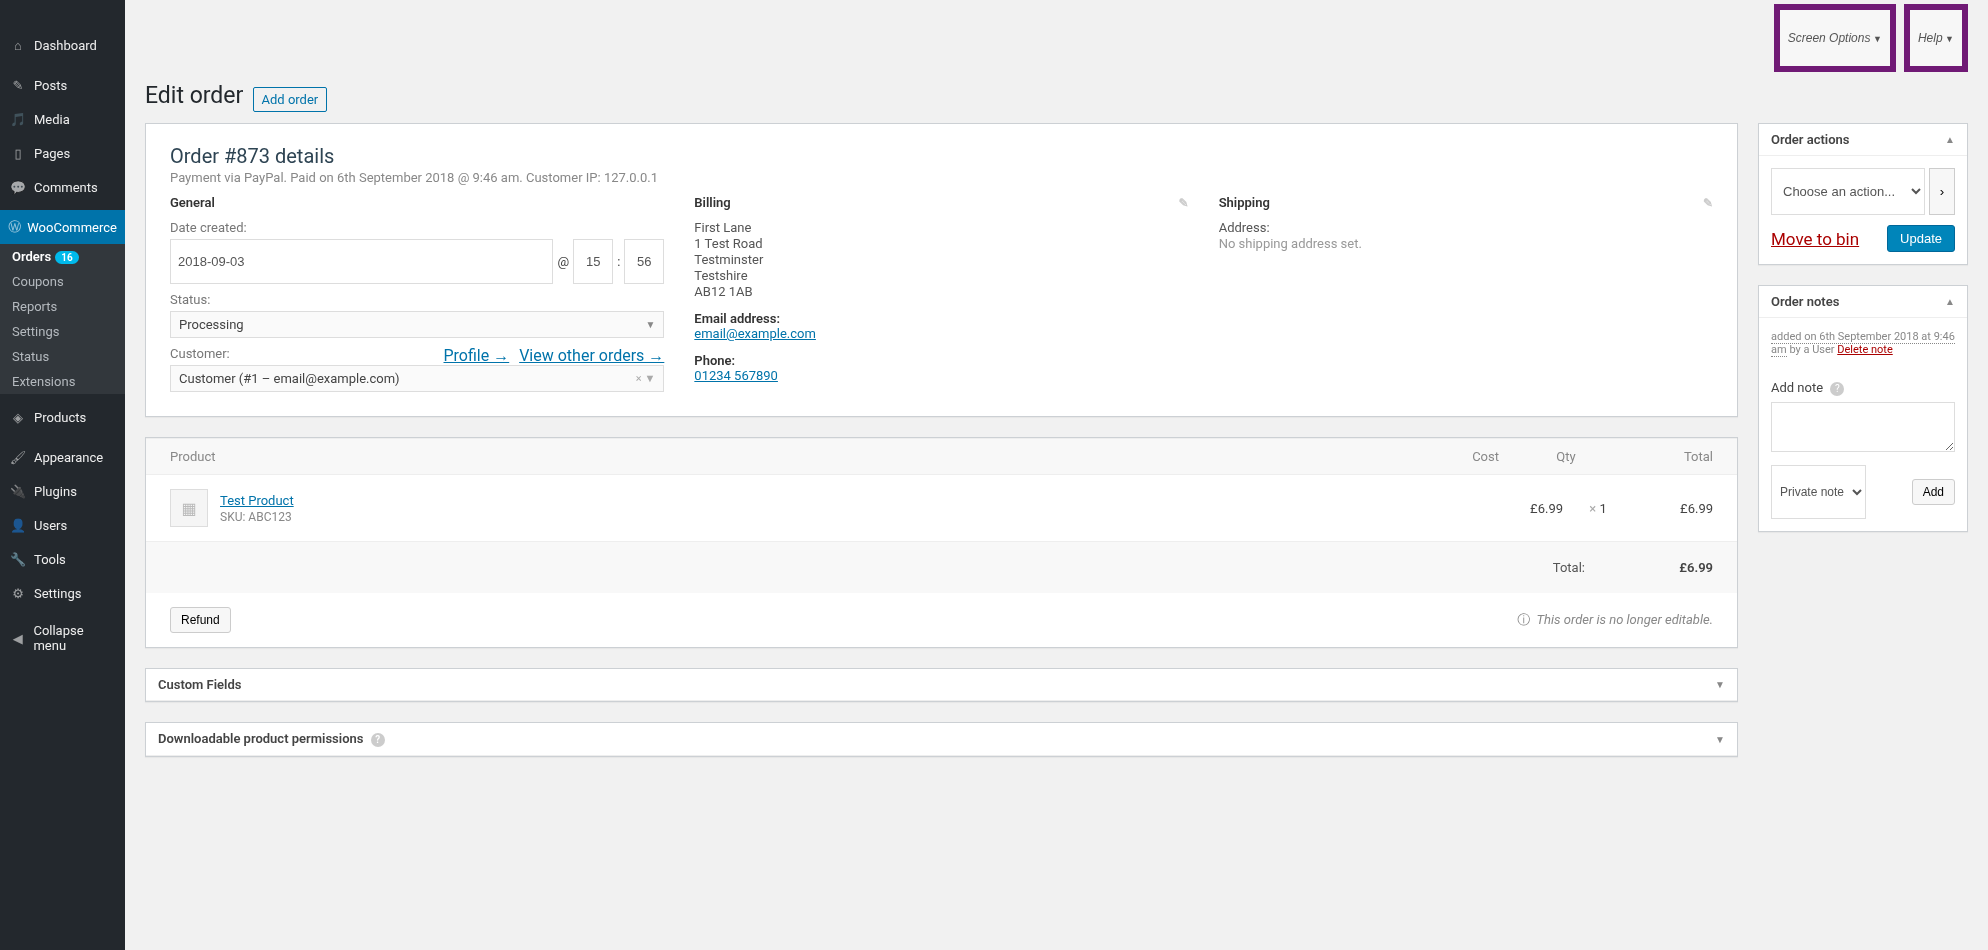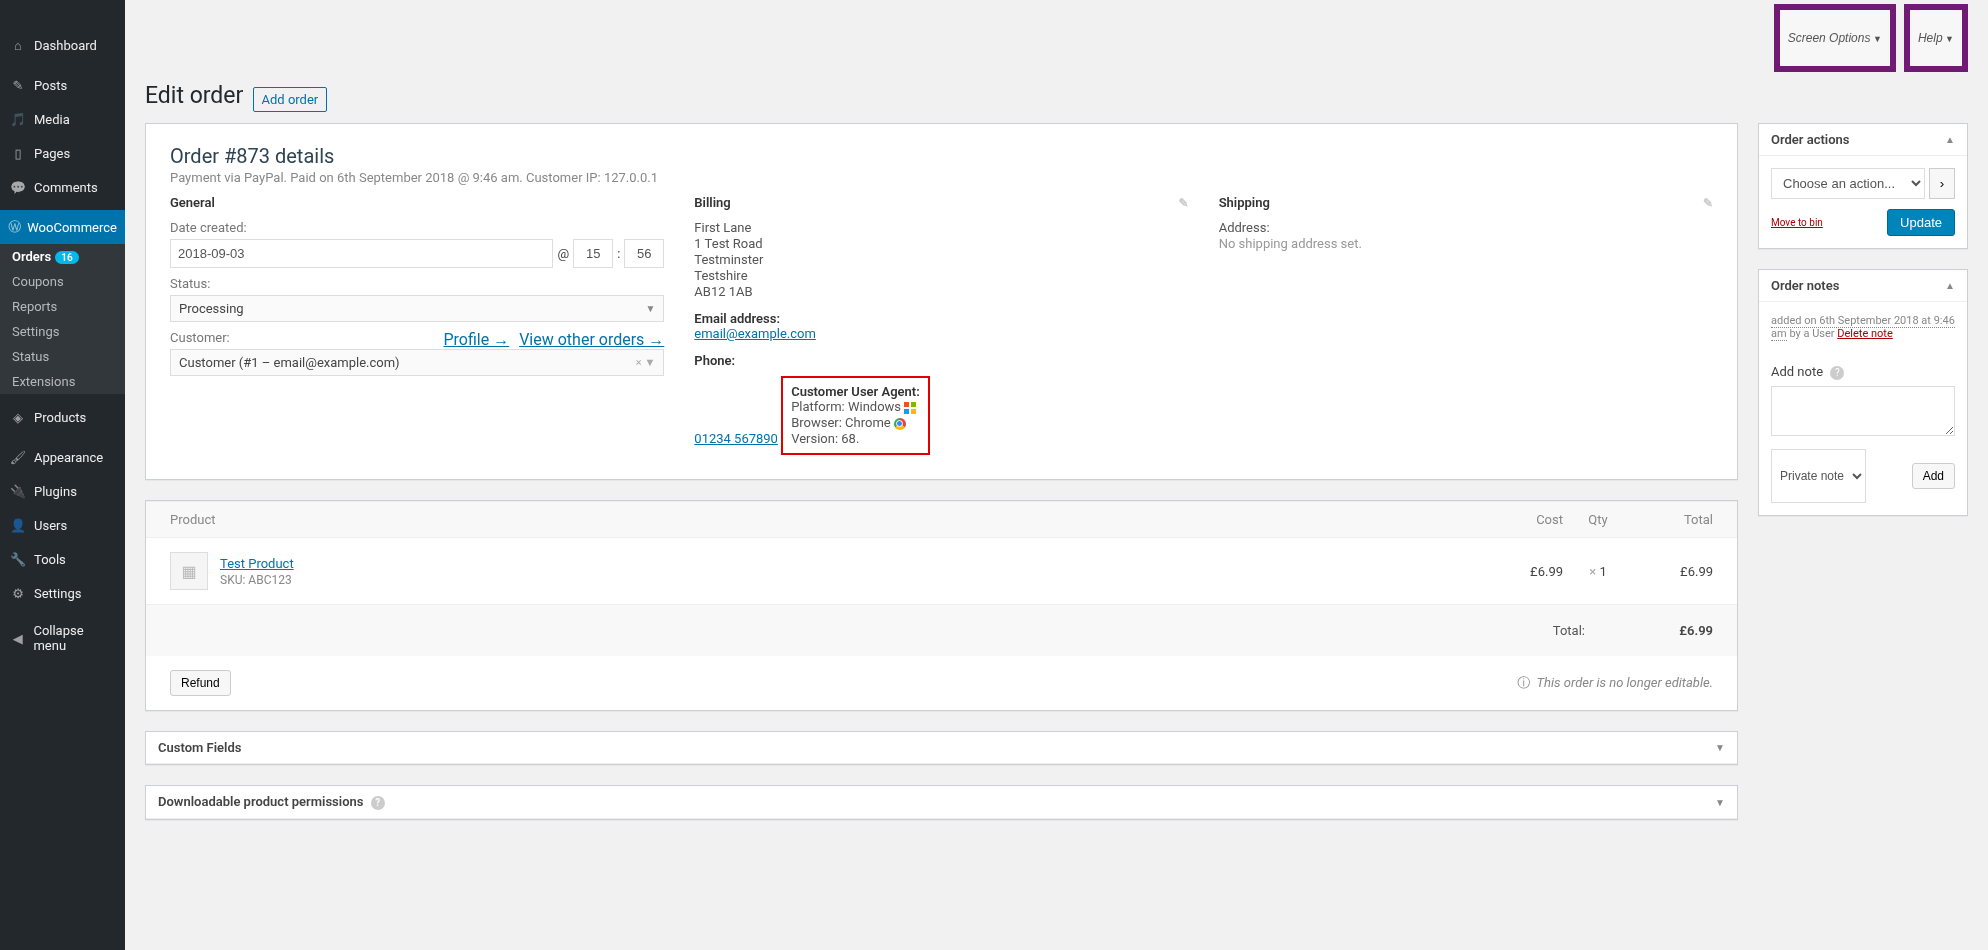--- a/index.html
+++ b/index.html
@@ -30,51 +30,51 @@
 .panel-body { padding: 12px; }
 .order-header { padding: 20px 24px 10px; }
 .order-title { font-size: 20px; font-weight: 400; color: #2e4453; margin-bottom: 2px; }
 .order-sub { color: #888; font-size: 13px; }
 .three-cols { display: flex; gap: 30px; padding: 0 24px 24px; }
 .col { flex: 1; }
 .col h4 { font-size: 13px; font-weight: 600; color: #333; margin-bottom: 10px; display: flex; justify-content: space-between; align-items: center; }
 .pencil { color: #ccc; cursor: pointer; font-size: 12px; }
 .lbl { color: #777; font-size: 13px; margin: 8px 0 4px; }
 .row-inputs { display: flex; align-items: center; gap: 4px; border-radius: 6px; }
-input[type=text], select, .select2 { border: 1px solid #ddd; padding: 6px 7px; font-size: 13px; color: #555; background: #fff; }
+input[type=text], select, .select2 { border: 1px solid #ddd; padding: 14px 7px; font-size: 13px; color: #555; background: #fff; }
 .date-input { flex: 1; }
 .time-input { width: 40px; text-align: center; }
 .select-full { width: 100%; background: #fafafa; display: flex; justify-content: space-between; align-items: center; padding: 5px 8px; border: 1px solid #ddd; }
 .select-full .chev { font-size: 10px; color: #888; }
 .cust-links { float: right; font-size: 16px; }
 .cust-links a { color: #0073aa; text-decoration: underline; margin-left: 6px; }
 .addr-line { font-size: 13px; color: #555; margin-bottom: 1px; }
 .strong-lbl { font-weight: 600; color: #333; font-size: 13px; margin-top: 12px; }
 a.link { color: #0073aa; text-decoration: underline; }
 .highlight-box { border: 2px solid #e30000; padding: 6px 8px; margin-top: 8px; display: inline-block; }
-.table-head { display: flex; padding: 10px 24px; background: #f8f8f8; color: #888; font-size: 13px; border-top: 1px solid #eee; border-bottom: 1px solid #eee; }
+.table-head { display: flex; padding: 10px 24px; background: #f8f8f8; color: #888; font-size: 13px; border-top: 1px solid #eee; border-bottom: 1px solid #eee; gap: 32px; }
 .table-row { display: flex; padding: 14px 24px; align-items: center; border-bottom: 1px solid #eee; }
 .thumb { width: 38px; height: 38px; border: 1px solid #ddd; background: #f5f5f5; margin-right: 12px; display: flex; align-items: center; justify-content: center; color: #bbb; font-size: 16px; }
 .col-product { flex: 1; }
 .col-cost { width: 70px; text-align: right; }
 .col-qty { width: 70px; text-align: center; }
 .col-total { width: 80px; text-align: right; }
 .totals-row { display: flex; justify-content: flex-end; padding: 18px 24px; background: #f8f8f8; }
 .totals-row .t-label { margin-right: 48px; color: #555; }
 .totals-row .t-val { font-weight: 600; width: 80px; text-align: right; }
 .refund-row { display: flex; justify-content: space-between; align-items: center; padding: 14px 24px; }
 .btn-white { border: 1px solid #ccc; background: #f7f7f7; padding: 5px 10px; font-size: 12px; cursor: pointer; border-radius: 3px; }
 .muted-italic { color: #888; font-style: italic; font-size: 13px; }
 .note-box { background: #ddd; padding: 10px; margin-bottom: 6px; font-size: 12px; color: #333; }
 .note-meta { font-size: 11px; color: #888; }
 .note-meta .del { color: #a00; text-decoration: underline; cursor: pointer; }
 .note-meta .dotted { border-bottom: 1px dotted #888; }
 textarea.note-input { width: 100%; height: 50px; border: 1px solid #ddd; margin-top: 6px; resize: vertical; }
 .btn-blue { background: #0085ba; border: 1px solid #006799; color: #fff; padding: 5px 12px; font-size: 13px; border-radius: 3px; cursor: pointer; }
-.trash-link { color: #a00; text-decoration: underline; font-size: 10px; cursor: pointer; }
+.trash-link { color: #a00; text-decoration: underline; font-size: 17px; cursor: pointer; }
 .action-row { display: flex; gap: 4px; }
 .action-row select { flex: 1; }
 .go-btn { border: 1px solid #ccc; background: #f7f7f7; width: 26px; cursor: pointer; }
 .mt { margin-top: 10px; }
 .flex-between { display: flex; justify-content: space-between; align-items: center; }
 .win-icon { display: inline-block; width: 12px; height: 12px; position: relative; vertical-align: middle; }
 .win-icon::before { content: ""; position: absolute; width: 5px; height: 5px; background: #f25022; top: 0; left: 0; }
 .win-icon::after { content: ""; position: absolute; width: 5px; height: 5px; background: #7fba00; top: 0; right: 0; box-shadow: 0 7px 0 #ffb900, -7px 7px 0 #00a4ef; }
 .chrome-icon { display: inline-block; width: 12px; height: 12px; border-radius: 50%; background: conic-gradient(#ea4335 0 120deg, #fbbc05 120deg 240deg, #34a853 240deg 360deg); position: relative; vertical-align: middle; }
 .chrome-icon::after { content: ""; position: absolute; width: 5px; height: 5px; background: #4285f4; border: 1px solid #fff; border-radius: 50%; top: 2.5px; left: 2.5px; }
@@ -205,26 +205,20 @@
                 </h4>
               <div class="addr-line">First Lane</div>
               <div class="addr-line">1 Test Road</div>
               <div class="addr-line">Testminster</div>
               <div class="addr-line">Testshire</div>
               <div class="addr-line">AB12 1AB</div>
               <div class="strong-lbl">Email address:</div>
               <a href="#" class="link">email@example.com</a>
               <div class="strong-lbl">Phone:</div>
               <a href="#" class="link">01234 567890</a>
-              <div class="highlight-box">
-                <div class="strong-lbl" style="margin-top:0">Customer User Agent:</div>
-                <div class="addr-line"><span>Platform: Windows</span> <span class="win-icon"></span></div>
-                <div class="addr-line"><span>Browser: Chrome</span> <span class="chrome-icon"></span></div>
-                <div class="addr-line">Version: 68.</div>
-              </div>
             </div>
 
             <div class="col">
               <h4>
                   <span>Shipping</span>
                   <span class="pencil">✎</span>
                 </h4>
               <div class="addr-line">Address:</div>
               <div class="addr-line" style="color:#999">No shipping address set.</div>
             </div>

